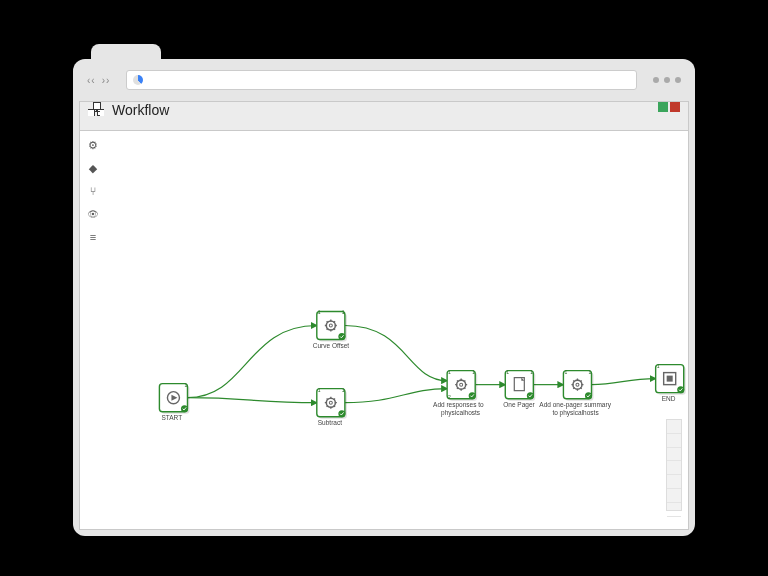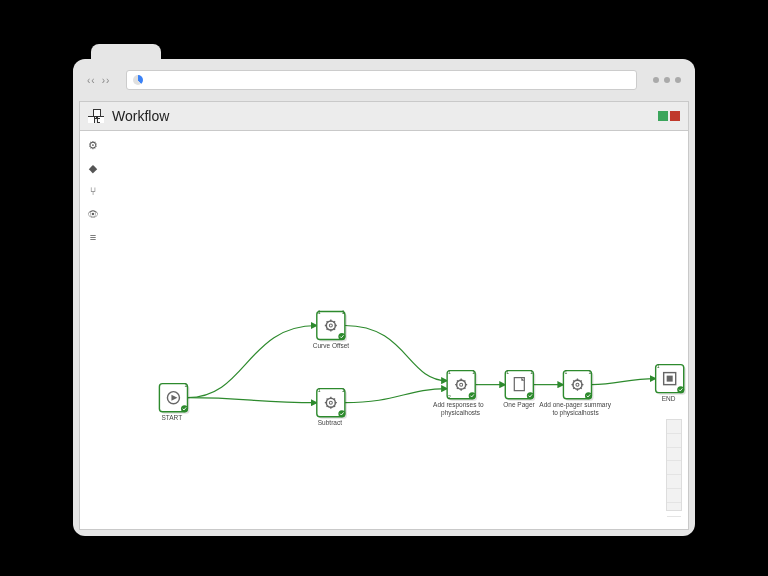--- a/index.html
+++ b/index.html
@@ -5,21 +5,21 @@
   html,body{margin:0;padding:0;background:#000;width:768px;height:576px;font-family:Arial,Helvetica,sans-serif;overflow:hidden}
   .browser{position:absolute;left:73px;top:59px;width:622px;height:477px;background:#e6e6e6;border-radius:12px;box-shadow:0 4px 20px rgba(0,0,0,.3)}
   .tab{position:absolute;top:-15px;left:18px;width:70px;height:15px;background:#e6e6e6;border-radius:8px 8px 0 0}
   .chrome-bar{height:42px;display:flex;align-items:center;padding:0 14px;gap:6px}
   .nav-arrows{color:#888;font-size:10px;letter-spacing:1px;cursor:pointer}
   .url-bar{flex:1;height:18px;background:#fff;border-radius:3px;border:1px solid #ccc;margin:0 10px;display:flex;align-items:center;padding:0 6px}
   .url-icon{width:10px;height:10px;border-radius:50%;background:conic-gradient(#3b82f6 0 140deg,#e0e0e0 140deg 360deg)}
   .menu-dots{display:flex;gap:5px}
   .menu-dots span{width:6px;height:6px;border-radius:50%;background:#aaa}
   .viewport{position:absolute;top:42px;left:6px;right:6px;bottom:6px;background:#fff;border:1px solid #c9c9c9}
-  .titlebar{height:28px;background:#ececec;border-bottom:1px solid #c9c9c9;display:flex;align-items:center;padding:0 8px;gap:8px}
+  .titlebar{height:28px;background:#ececec;border-bottom:1px solid #c9c9c9;display:flex;align-items:flex-start;padding:0 8px;gap:8px}
   .wf-icon{width:16px;height:14px;position:relative}
   .wf-icon::before{content:"";position:absolute;top:0;left:5px;width:6px;height:6px;border:1px solid #333;background:#fff}
   .wf-icon::after{content:"";position:absolute;bottom:0;left:0;width:16px;height:6px;background:linear-gradient(90deg,#fff 0 5px,transparent 5px 11px,#fff 11px);border:1px solid transparent;box-sizing:border-box}
   .wf-icon .b1,.wf-icon .b2{position:absolute;bottom:0;width:5px;height:5px;border:1px solid #333;background:#fff}
   .wf-icon .b1{left:0}.wf-icon .b2{right:0}
   .wf-icon .stem{position:absolute;top:7px;left:8px;width:1px;height:3px;background:#333}
   .wf-icon .h{position:absolute;top:9px;left:2px;width:12px;height:1px;background:#333}
   .title{font-size:14px;color:#222}
   .status-dots{margin-left:auto;display:flex;gap:2px}
   .sq{width:10px;height:10px}

